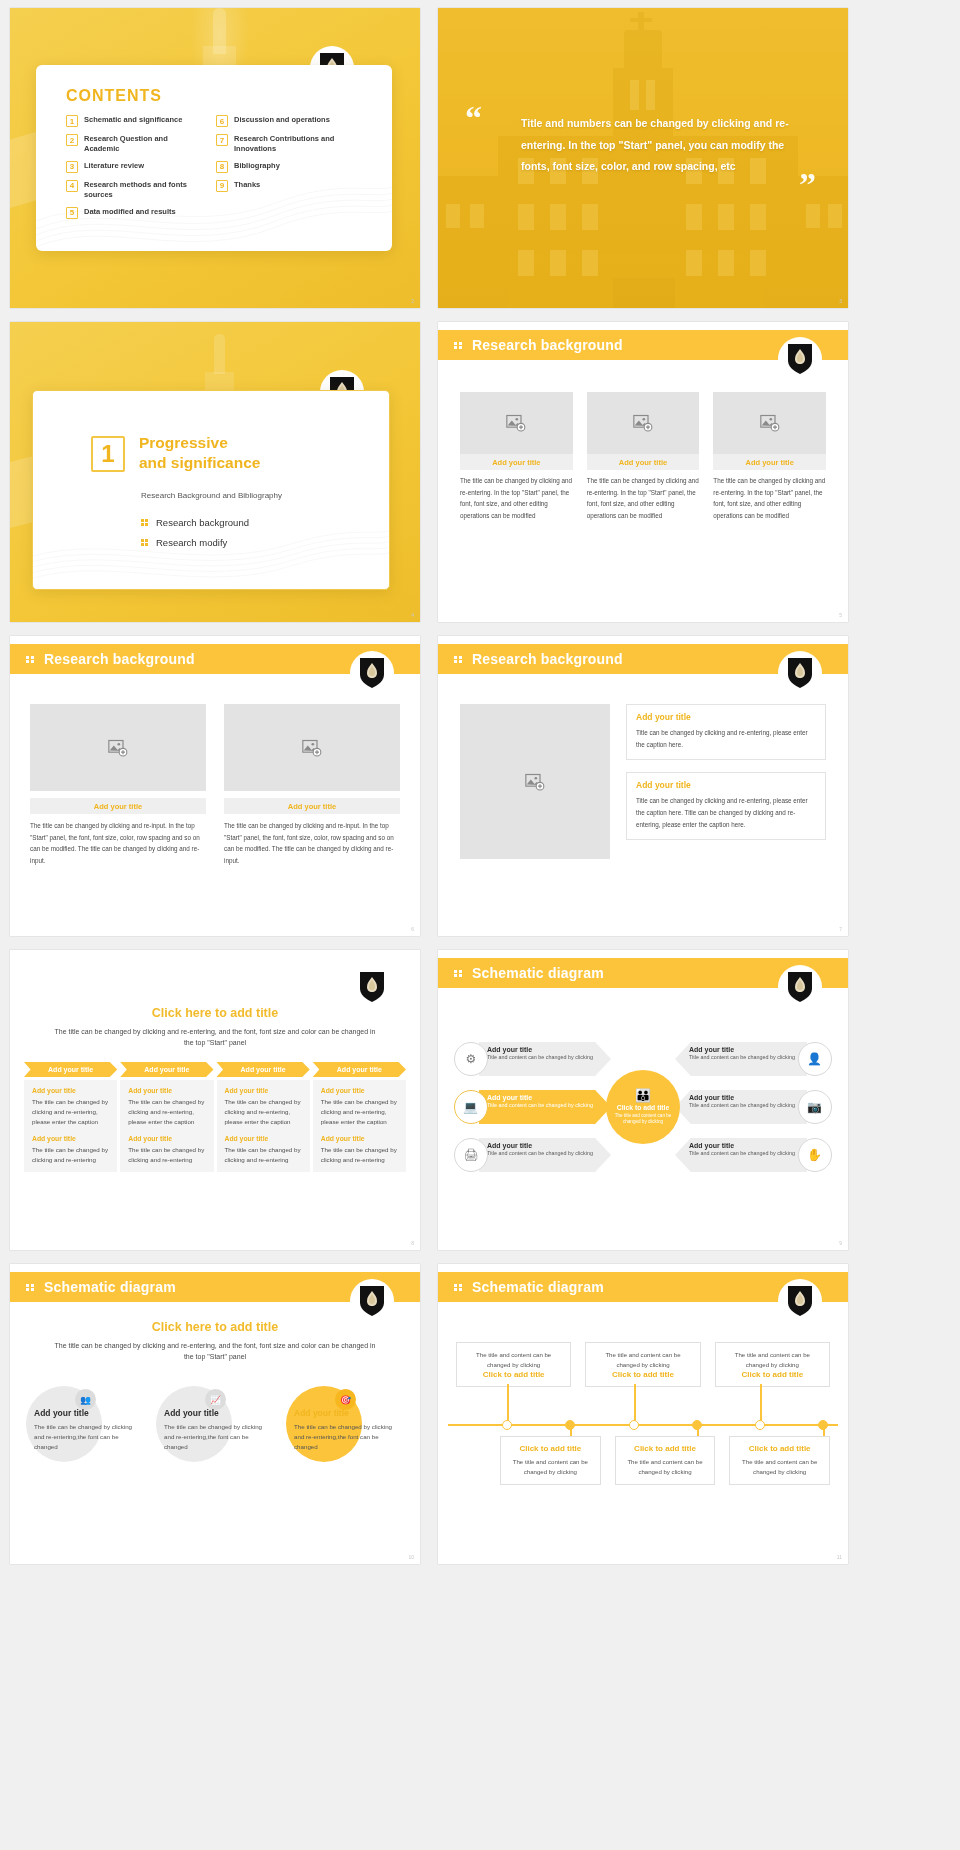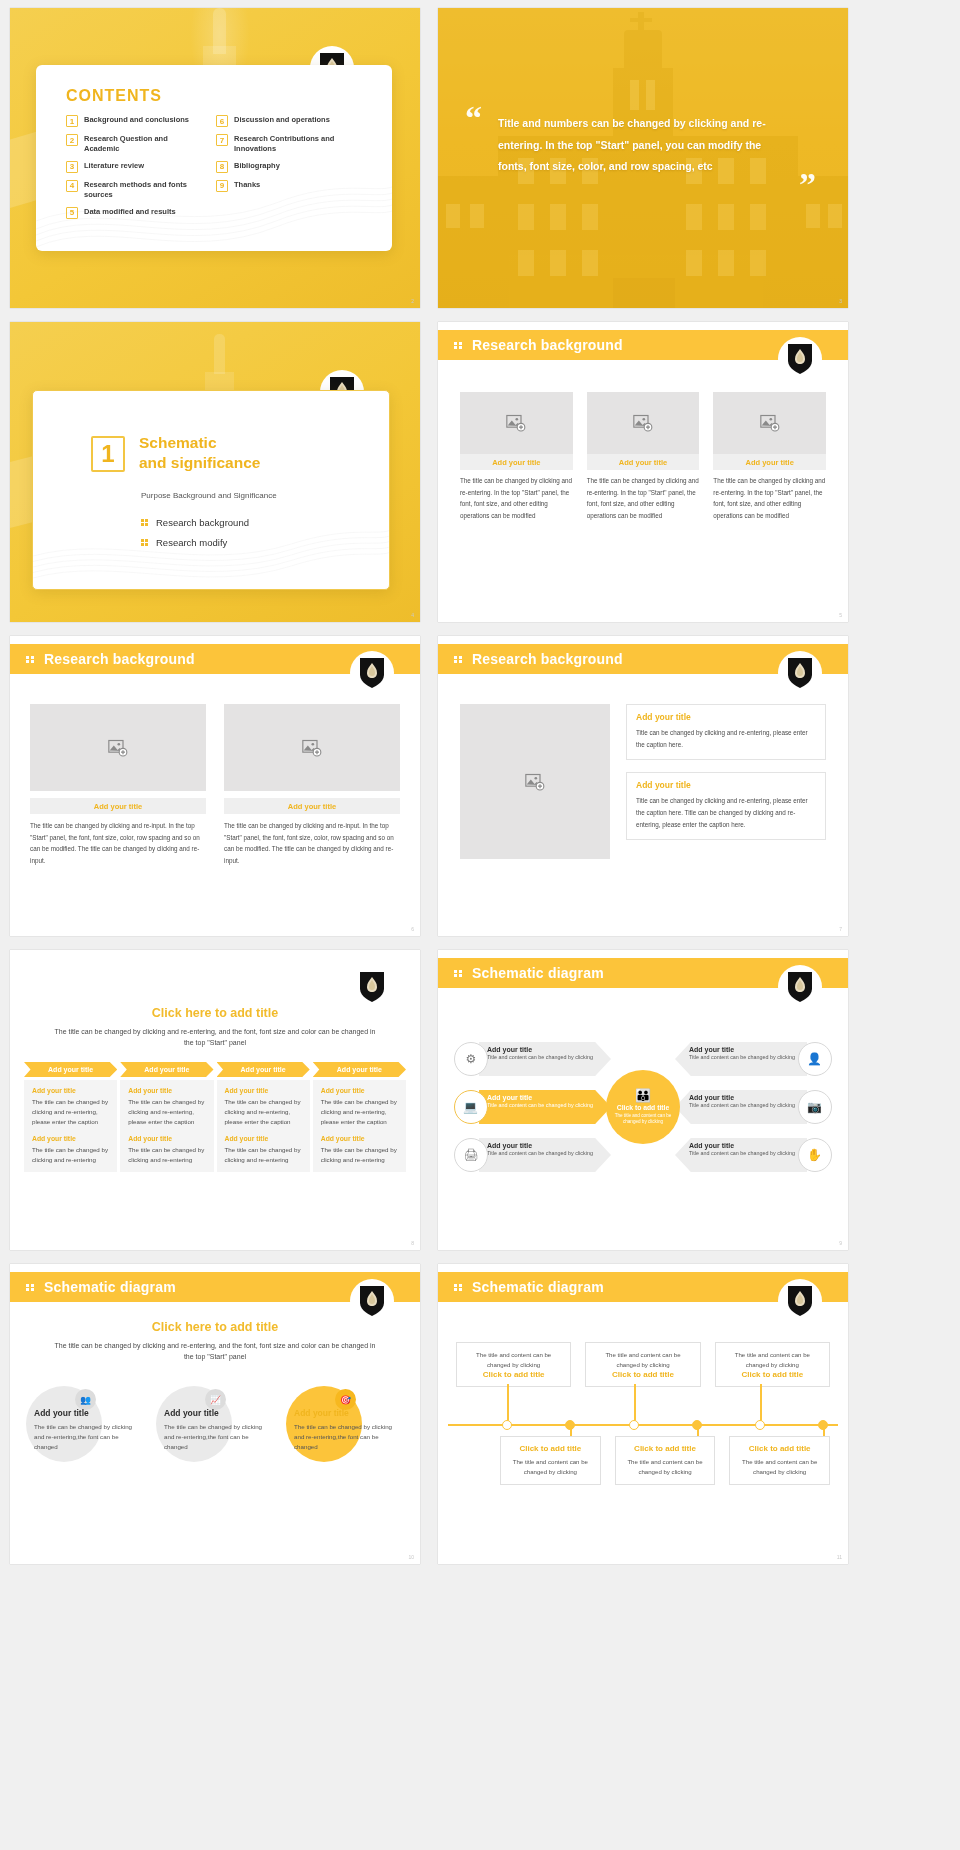--- a/index.html
+++ b/index.html
@@ -95,21 +95,21 @@
   }
   .s3 .bldg{ position:absolute; inset:0; opacity:.55; }
   .quote-mark{
     position:absolute; color:rgba(255,255,255,.95);
     font-size:34px; font-weight:bold; line-height:.7;
     font-family:"Liberation Serif", serif;
   }
   .qm-open{ left:27px; top:98px; }
   .qm-close{ right:32px; top:165px; }
   .quote-body{
-    position:absolute; left:60px; top:105px; width:280px;
+    position:absolute; left:83px; top:105px; width:280px;
     color:#fff; font-size:10.5px; font-weight:bold; line-height:2.05;
     text-shadow:0 1px 2px rgba(160,110,0,.35);
   }
 
   
   .s4{ background:linear-gradient(150deg,#f5cf4f 0%, #f3c737 55%, #eebd2b 100%); }
   .s4 .tower{
     position:absolute; left:180px; top:12px; width:60px; height:80px;
   }
   .s4 .tower:before{
@@ -293,21 +293,21 @@
           <path d="M0 82 C70 52 150 98 240 62 C300 38 340 52 356 46"></path>
           <path d="M0 62 C70 34 150 78 240 44 C300 20 340 34 356 28"></path>
           <path d="M0 88 C70 58 150 104 240 68 C300 44 340 58 356 52"></path>
         </g>
       </svg>
       <div class="contents-title">CONTENTS</div>
       <div class="toc">
         <div class="toc-col">
           <div class="toc-item">
               <span class="toc-num">1</span>
-              <span class="toc-txt">Background and conclusions</span>
+              <span class="toc-txt">Schematic and significance</span>
             </div>
           <div class="toc-item">
               <span class="toc-num">2</span>
               <span class="toc-txt">Research Question and Academic</span>
             </div>
           <div class="toc-item">
               <span class="toc-num">3</span>
               <span class="toc-txt">Literature review</span>
             </div>
           <div class="toc-item">
@@ -403,24 +403,24 @@
         <g fill="none" stroke="#d9d9d9" stroke-width=".5">
           <path d="M0 150 C80 110 170 180 260 128 C315 96 345 112 358 104"></path>
           <path d="M0 160 C80 120 170 190 260 138 C315 106 345 122 358 114"></path>
           <path d="M0 170 C80 130 170 200 260 148 C315 116 345 132 358 124"></path>
           <path d="M0 140 C80 100 170 170 260 118 C315 86 345 102 358 94"></path>
           <path d="M0 180 C80 140 170 210 260 158 C315 126 345 142 358 134"></path>
         </g>
       </svg>
       <div class="sec-num">1</div>
       <div class="sec-title">
-        <div>Schematic</div>
+        <div>Progressive</div>
         <div>and significance</div>
       </div>
-      <div class="sec-sub">Purpose Background and Significance</div>
+      <div class="sec-sub">Research Background and Bibliography</div>
       <div class="sec-list">
         <div class="sec-li">
             <span class="dotsq">
               <i></i>
               <i></i>
             </span>
             <span>Research background</span>
           </div>
         <div class="sec-li">
             <span class="dotsq">

